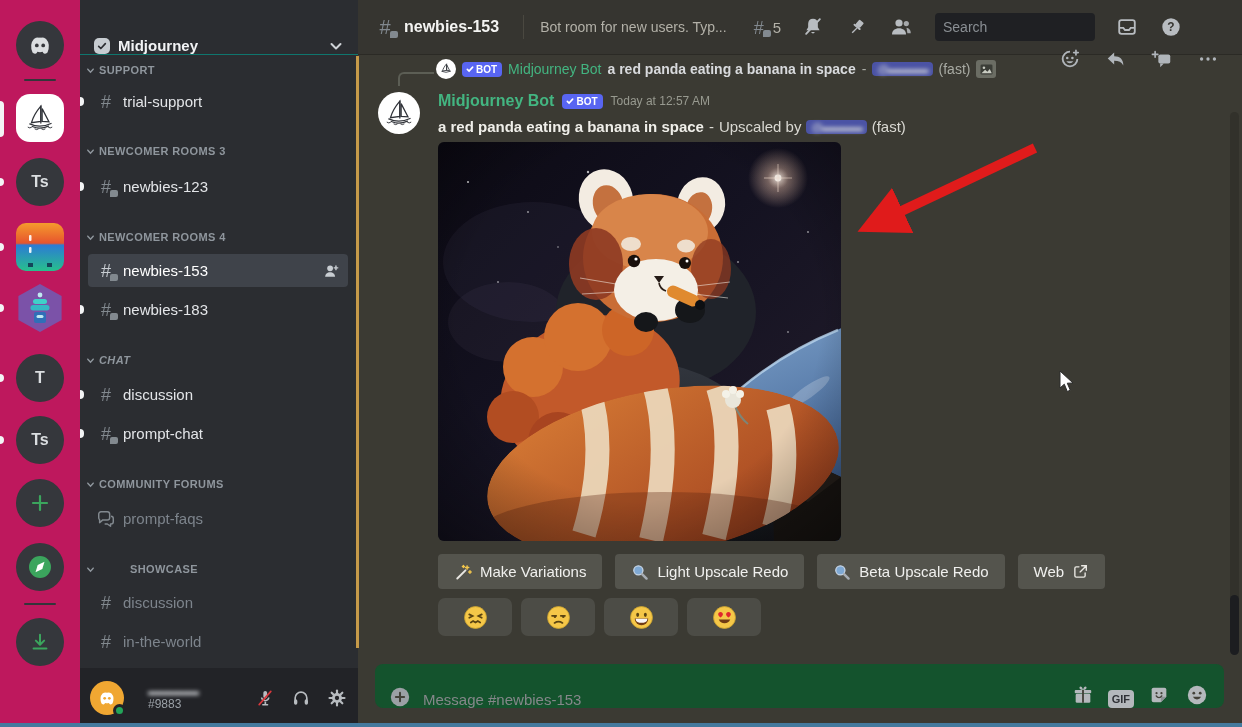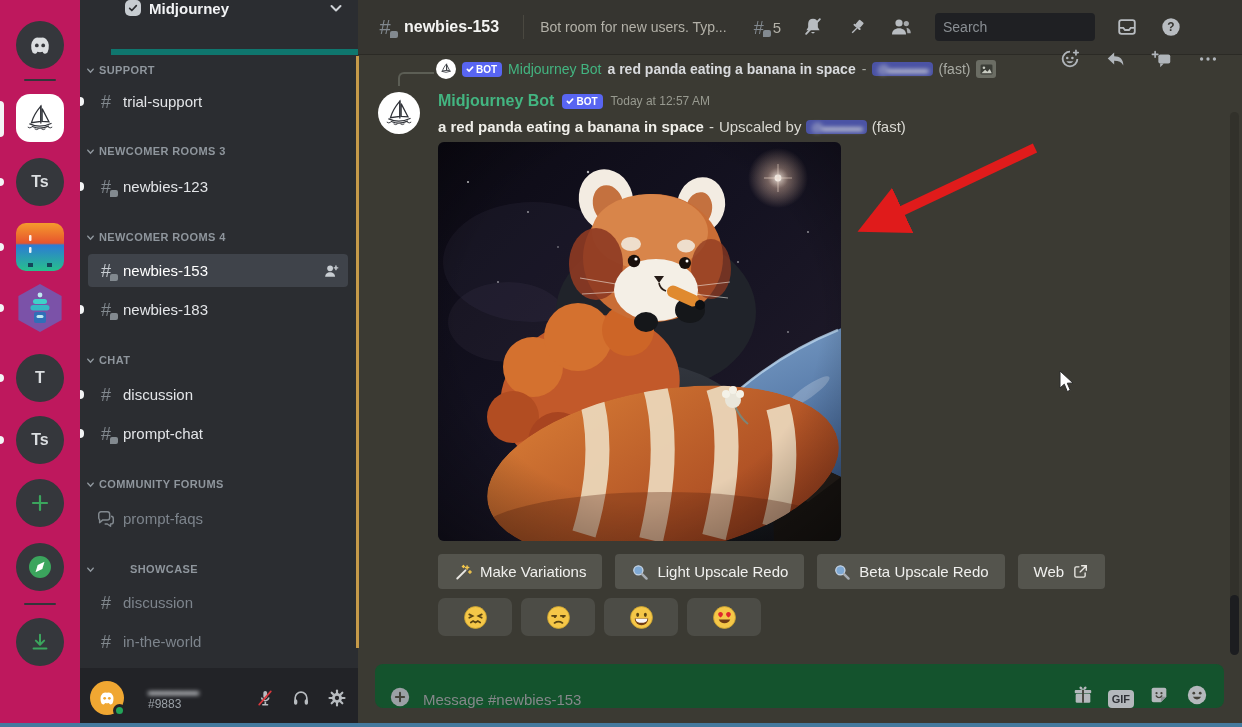--- a/index.html
+++ b/index.html
@@ -13,22 +13,22 @@
   .rail-circle { background:#35373c; color:#dbdee1; font-size:16px; font-weight:bold; }
   .rail-divider { position:absolute; left:24px; width:32px; height:2px; background:#34353a; border-radius:1px; }
   .rail-mj { background:#ffffff; border-radius:14px; }
   .rail-pill { position:absolute; left:0; width:4px; background:#f3f4f5; border-radius:0 4px 4px 0; }
   .hexagon { background:#7b52a8; border-radius:12px; clip-path:polygon(50% 0,95% 25%,95% 75%,50% 100%,5% 75%,5% 25%); }
   .fridge { border-radius:10px; overflow:hidden; background:linear-gradient(180deg,#f59b2d 0%,#e7542d 42%,#2c7bd4 46%,#27c08c 100%); }
 
   
   .sidebar { position:absolute; left:80px; top:0; width:278px; height:727px; background:#2b2d31; }
   .sidebar-right-accent { position:absolute; left:356px; top:56px; width:3px; height:592px; background:#c69a49; z-index:5; }
-  .server-header { position:relative; height:55px; display:flex; align-items:flex-start; padding:0 14px;
-                   border-bottom:6px solid #0f766e; cursor:pointer;margin-left:31px; }
+  .server-header { position:relative; height:55px; display:flex; align-items:flex-end; padding:0 14px;
+                   border-bottom:1px solid #0f766e; cursor:pointer; }
   .server-name { color:#f2f3f5; font-size:15px; font-weight:bold; margin-left:8px; }
   .verified-badge { width:16px; height:16px; background:#c7ccd1; border-radius:5px;
                     display:flex; align-items:center; justify-content:center; flex:0 0 auto; }
   .server-chevron { margin-left:auto; }
   .channels { position:relative; height:613px; }
   .section-title { position:absolute; left:6px; display:flex; align-items:center; gap:4px;
                    color:#8f969d; font-size:11px; font-weight:bold; letter-spacing:.4px; cursor:pointer; }
   .chan-row { position:absolute; left:8px; right:10px; height:33px; border-radius:4px;
               display:flex; align-items:center; padding:0 8px; gap:7px; cursor:pointer;
               color:#8e959e; font-size:15px; }
@@ -269,21 +269,21 @@
           <path d="M15.5 4.5 v4 M13.5 6.5 h4" stroke="#c8cdd2" stroke-width="1.6" stroke-linecap="round"></path>
         </svg>
       </div>
       <div class="chan-row unread" style="top:238px;">
         <span class="hash-wrap hash-bubble">
             <span class="hash">#</span>
           </span>
         <span>newbies-183</span>
       </div>
 
-      <div class="section-title" style="top:299px;">
+      <div class="section-title" style="top:299px;font-style:italic;">
         <svg width="9" height="9" viewBox="0 0 10 10">
             <path d="M2 3.5 L5 6.8 L8 3.5" stroke="#8f969d" stroke-width="1.6" fill="none" stroke-linecap="round"></path>
           </svg>
         <span>CHAT</span>
       </div>
       <div class="chan-row unread" style="top:323px;">
         <span class="hash-wrap">
             <span class="hash">#</span>
           </span>
         <span>discussion</span>

